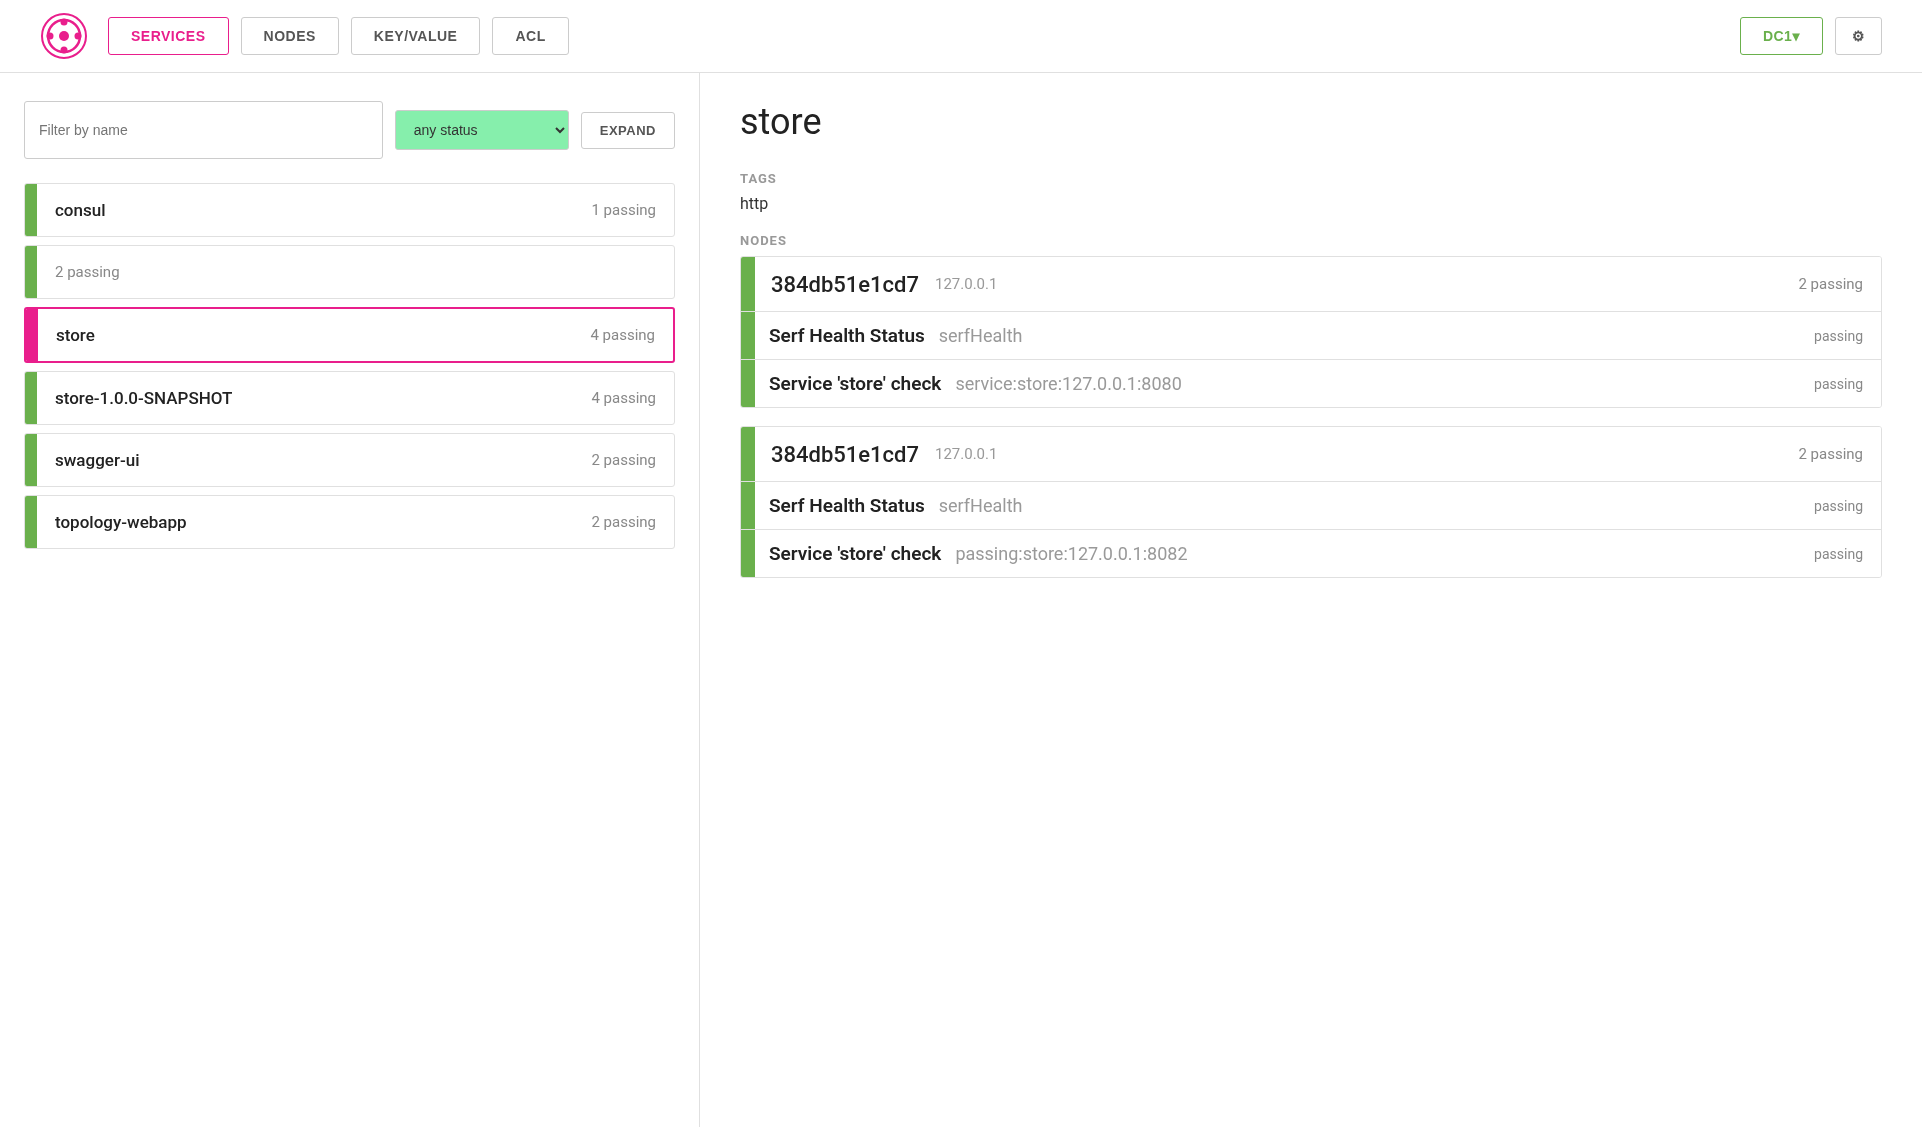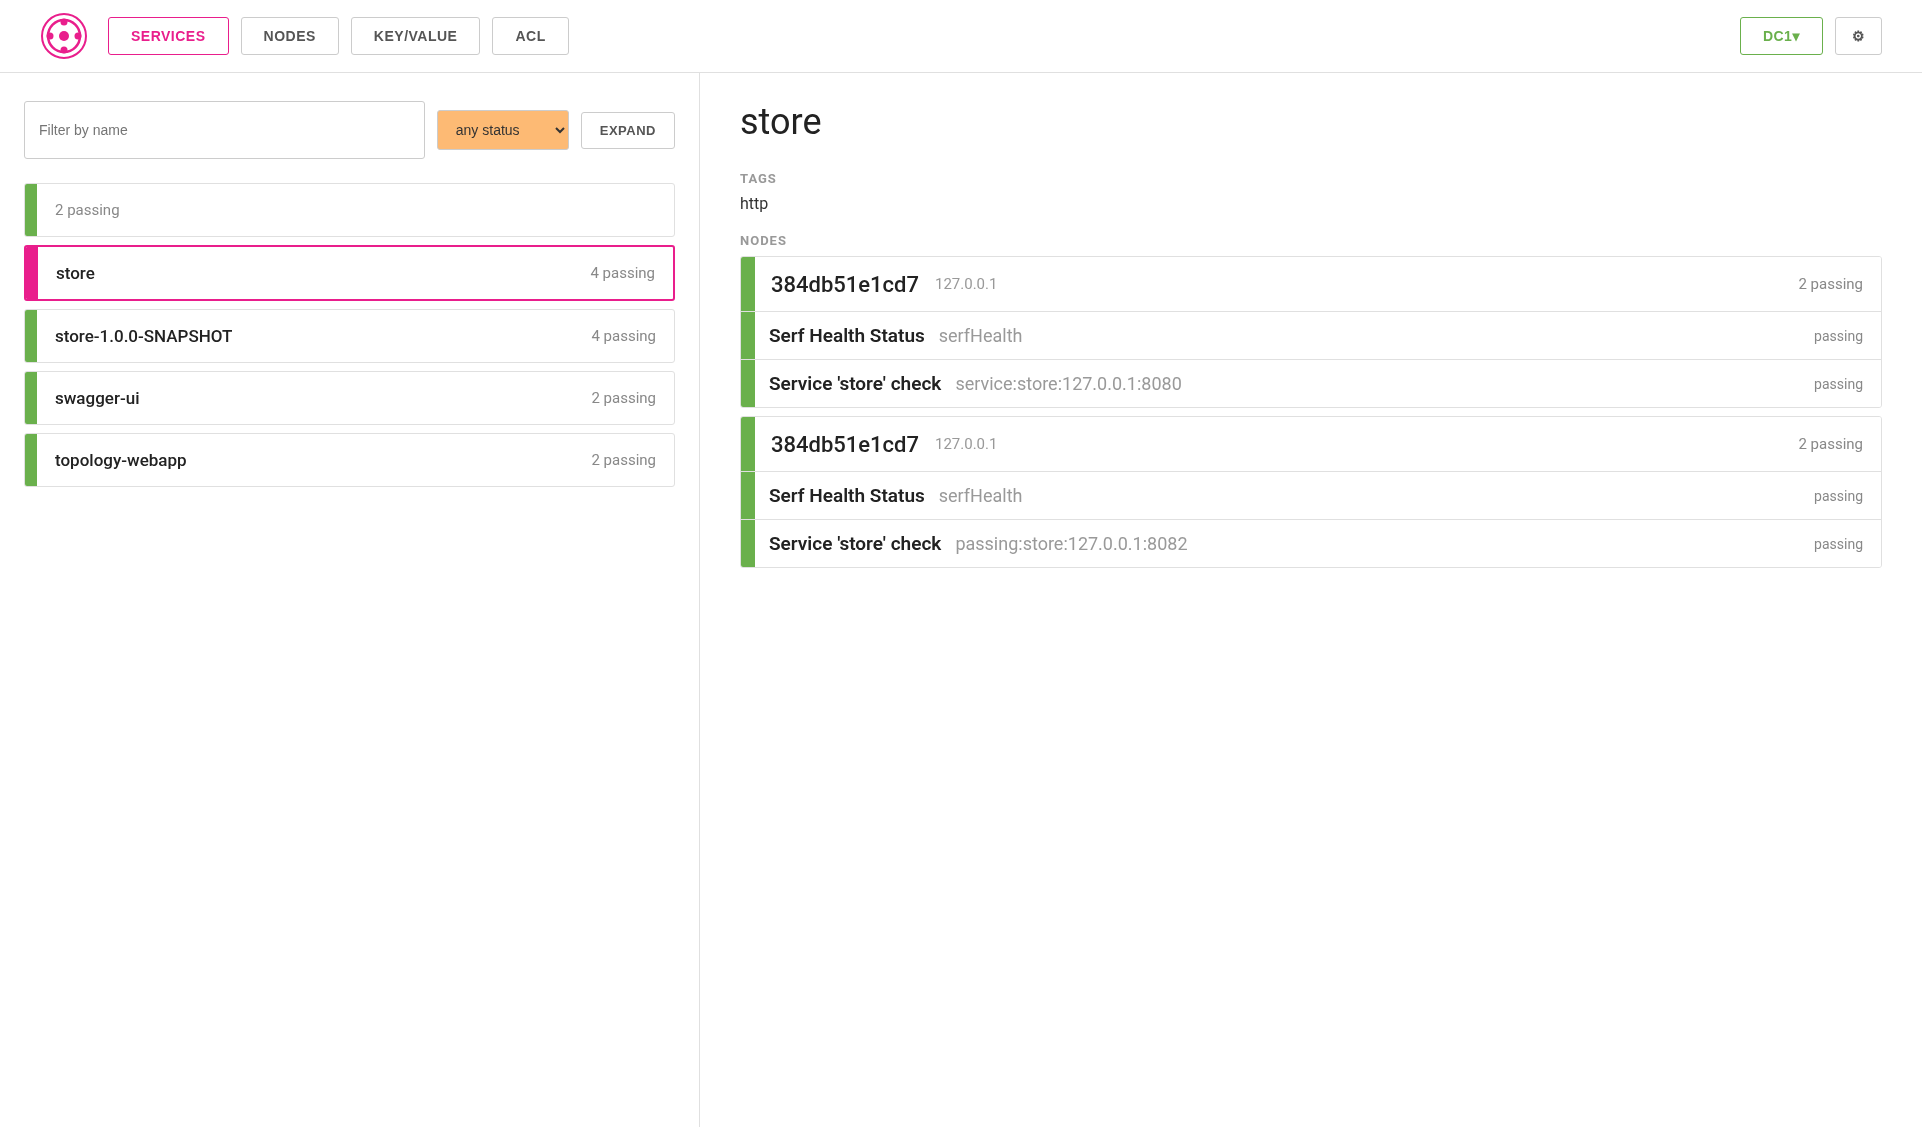--- a/index.html
+++ b/index.html
@@ -72,22 +72,22 @@
       font-size: 14px;
       color: #999;
       outline: none;
     }
     .filter-select {
       padding: 10px 14px;
       border: 1.5px solid #ccc;
       border-radius: 3px;
       font-size: 14px;
       color: #333;
-      background: #fdba74;
-      width: 132px;
+      background: #86efac;
+      width: 174px;
       cursor: pointer;
       appearance: auto;
     }
     .expand-btn {
       padding: 10px 18px;
       border: 1.5px solid #ccc;
       background: #fff;
       border-radius: 3px;
       font-size: 13px;
       font-weight: 600;
@@ -165,21 +165,21 @@
       font-size: 16px;
       color: #333;
       margin-bottom: 20px;
     }
 
     .nodes-section { margin-top: 8px; }
 
     .node-card {
       border: 1.5px solid #e0e0e0;
       border-radius: 3px;
-      margin-bottom: 8px;
+      margin-bottom: 18px;
       overflow: hidden;
     }
 
     .node-header {
       display: flex;
       align-items: center;
       background: #fff;
       overflow: hidden;
     }
 
@@ -289,20 +289,25 @@
         <option>any status</option>
         <option>passing</option>
         <option>warning</option>
         <option>critical</option>
       </select>
       <button class="expand-btn">EXPAND</button>
     </div>
 
     <div class="service-list">
 
+      <div class="service-item">
+        <div class="service-indicator"></div>
+        <span class="service-name">consul</span>
+        <span class="service-status">1 passing</span>
+      </div>
 
       <div class="service-item">
         <div class="service-indicator"></div>
         <span class="service-status">2 passing</span>
       </div>
 
       <div class="service-item active">
         <div class="service-indicator"></div>
         <span class="service-name">store</span>
         <span class="service-status">4 passing</span>

